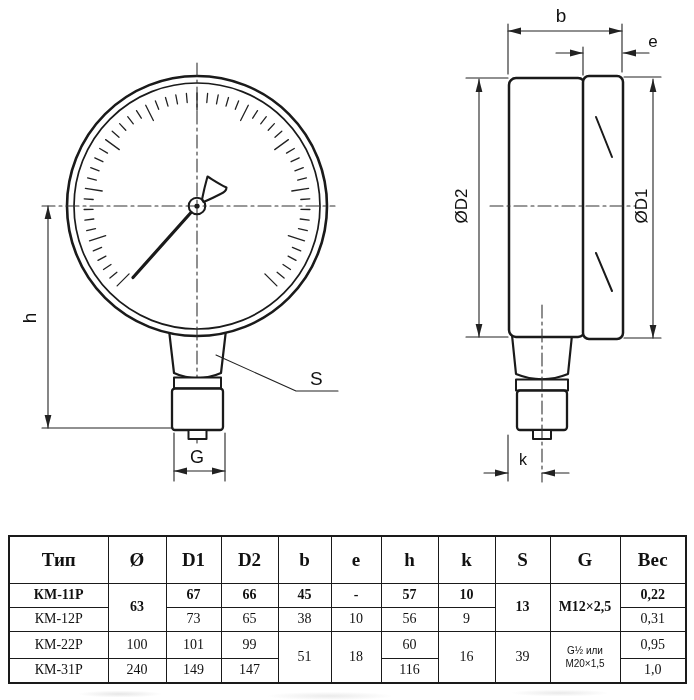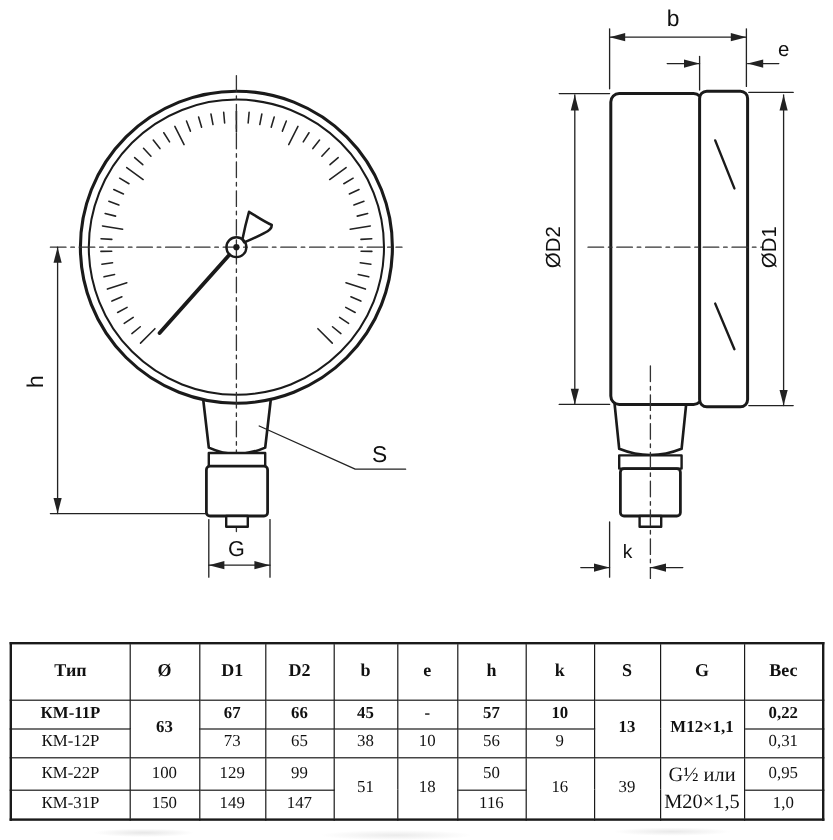--- a/index.html
+++ b/index.html
@@ -24,27 +24,27 @@
   .dim-table td, .dim-table th {
     border:1.5px solid #1a1a1a;
     text-align:center;
     vertical-align:middle;
     font-size:14px;
     font-family:"Liberation Serif", serif;
     color:#111;
     padding:0 2px;
     overflow:hidden;
   }
-  .dim-table th { font-weight:bold; font-size:15px; }
+  .dim-table th { font-weight:bold; font-size:19px; }
   .dim-table tr.hdr   { height:47px; }
   .dim-table tr.r1    { height:24px;font-weight:bold; }
   .dim-table tr.r2    { height:24px; }
   .dim-table tr.r3    { height:27px; }
   .dim-table tr.r4    { height:25px; }
-  .g-sans { font-family:Liberation Serif, serif; font-size:17px; line-height:1.3; display:block; }
+  .g-sans { font-family:Liberation Sans, sans-serif; font-size:10px; line-height:1.3; display:block; }
 
   
   .scan-noise {
     position:absolute; left:0; top:686px; width:694px; height:14px;
     background:
       radial-gradient(ellipse 60px 5px at 120px 8px, rgba(120,120,120,.18), transparent 70%),
       radial-gradient(ellipse 90px 6px at 330px 10px, rgba(120,120,120,.15), transparent 70%),
       radial-gradient(ellipse 70px 5px at 560px 7px, rgba(120,120,120,.16), transparent 70%);
     pointer-events:none;
   }
@@ -245,52 +245,52 @@
     <tr class="r1">
       <td>КМ-11Р</td>
       <td rowspan="2">63</td>
       <td>67</td>
       <td>66</td>
       <td>45</td>
       <td>-</td>
       <td>57</td>
       <td>10</td>
       <td rowspan="2">13</td>
-      <td rowspan="2">М12×1,1</td>
+      <td rowspan="2">М12×2,5</td>
       <td>0,22</td>
     </tr>
     <tr class="r2">
       <td>КМ-12Р</td>
       <td>73</td>
       <td>65</td>
       <td>38</td>
       <td>10</td>
       <td>56</td>
       <td>9</td>
       <td>0,31</td>
     </tr>
     <tr class="r3">
       <td>КМ-22Р</td>
       <td>100</td>
-      <td>129</td>
+      <td>101</td>
       <td>99</td>
       <td rowspan="2">51</td>
       <td rowspan="2">18</td>
-      <td>50</td>
+      <td>60</td>
       <td rowspan="2">16</td>
       <td rowspan="2">39</td>
       <td rowspan="2">
         <span class="g-sans">G½ или</span>
         <span class="g-sans">M20×1,5</span>
       </td>
       <td>0,95</td>
     </tr>
     <tr class="r4">
       <td>КМ-31Р</td>
-      <td>150</td>
+      <td>240</td>
       <td>149</td>
       <td>147</td>
       <td>116</td>
       <td>1,0</td>
     </tr>
   </tbody>
     </table>
 
   <div class="scan-noise"></div>
 </div>

